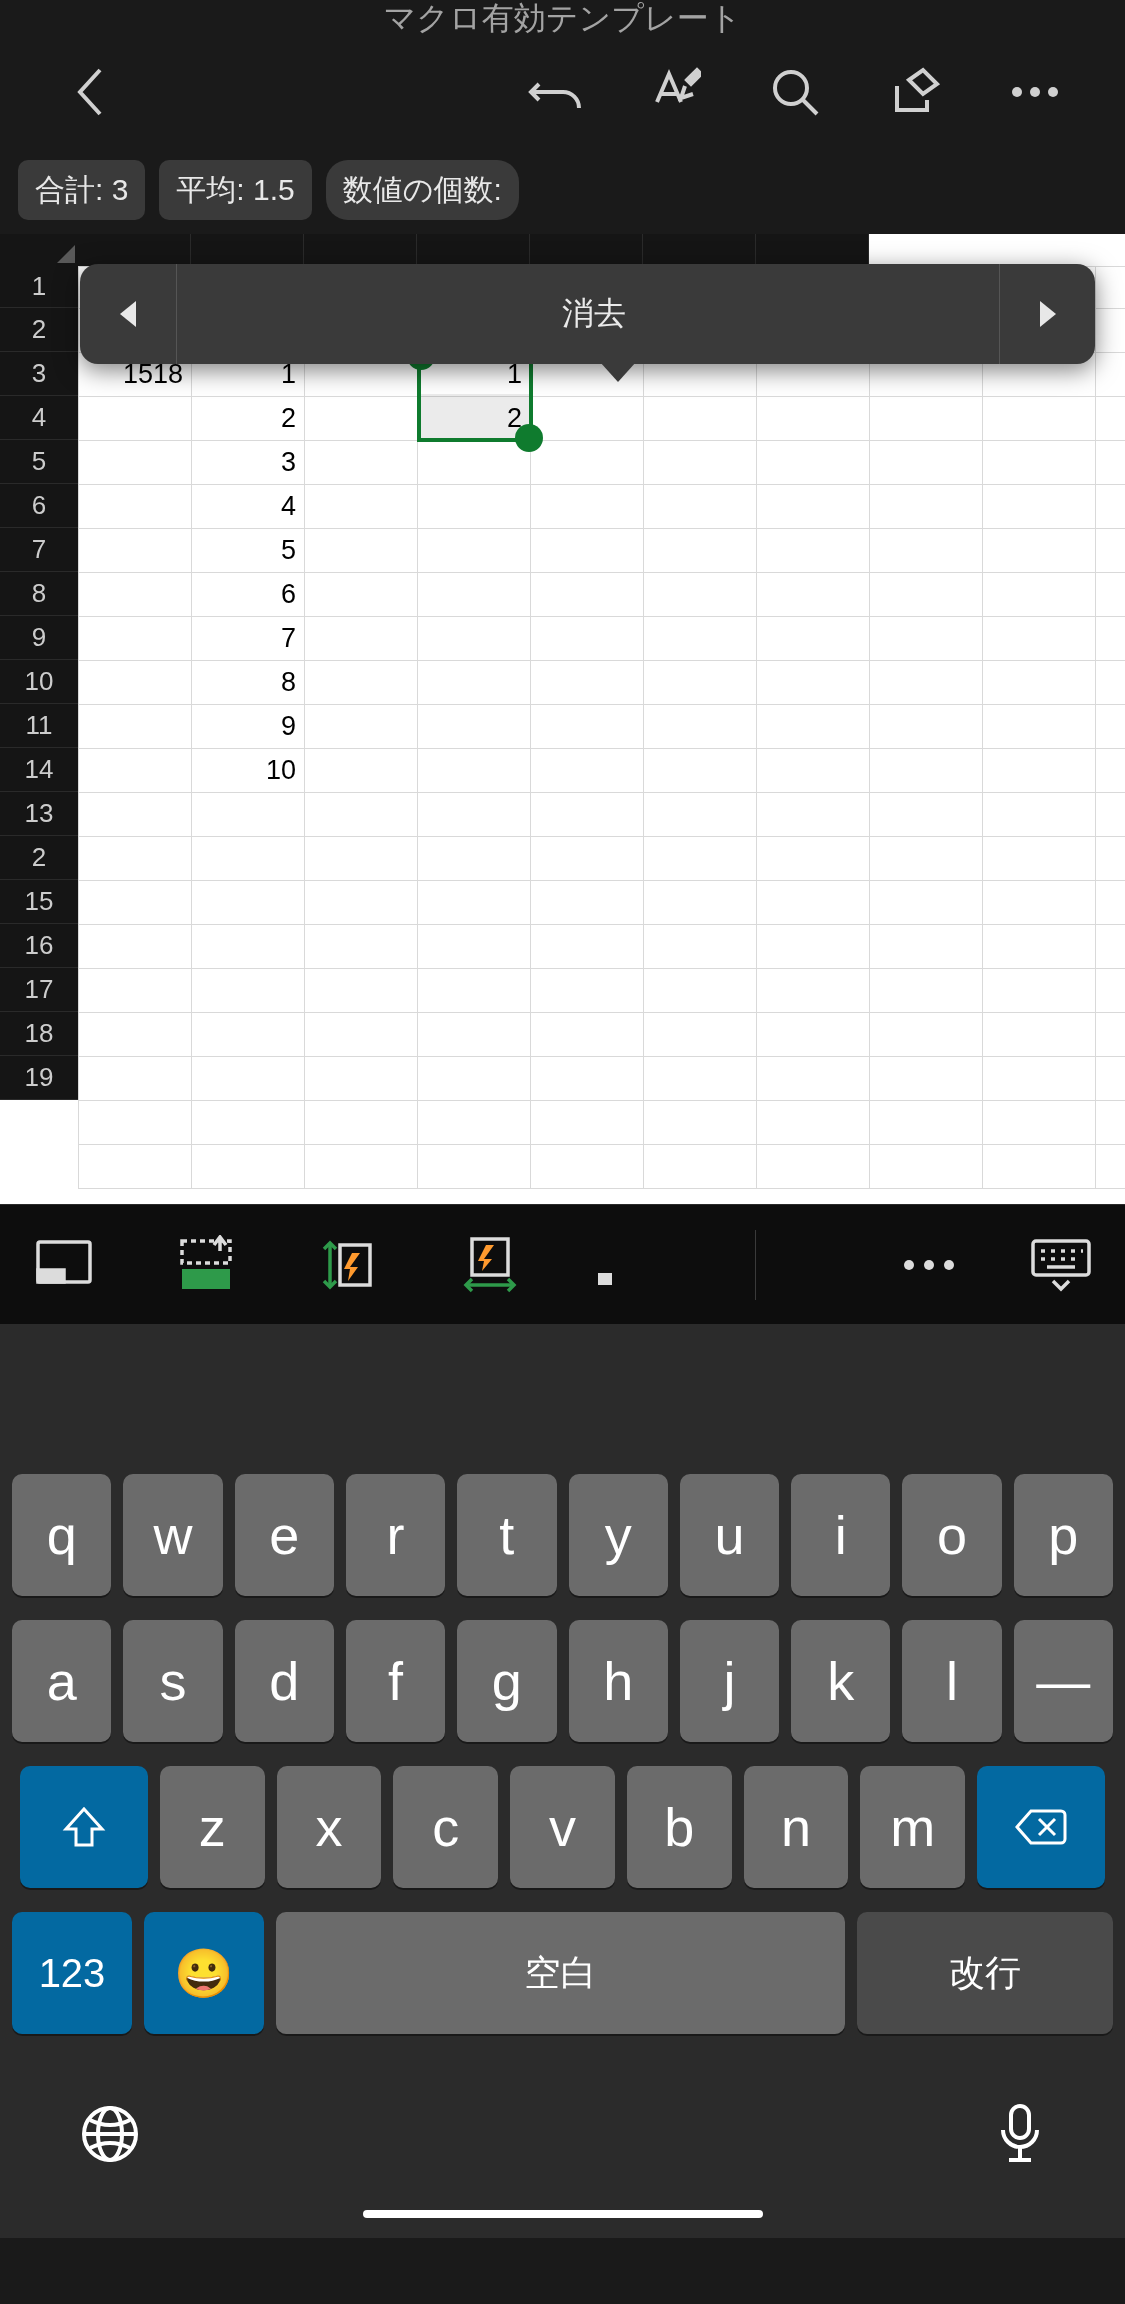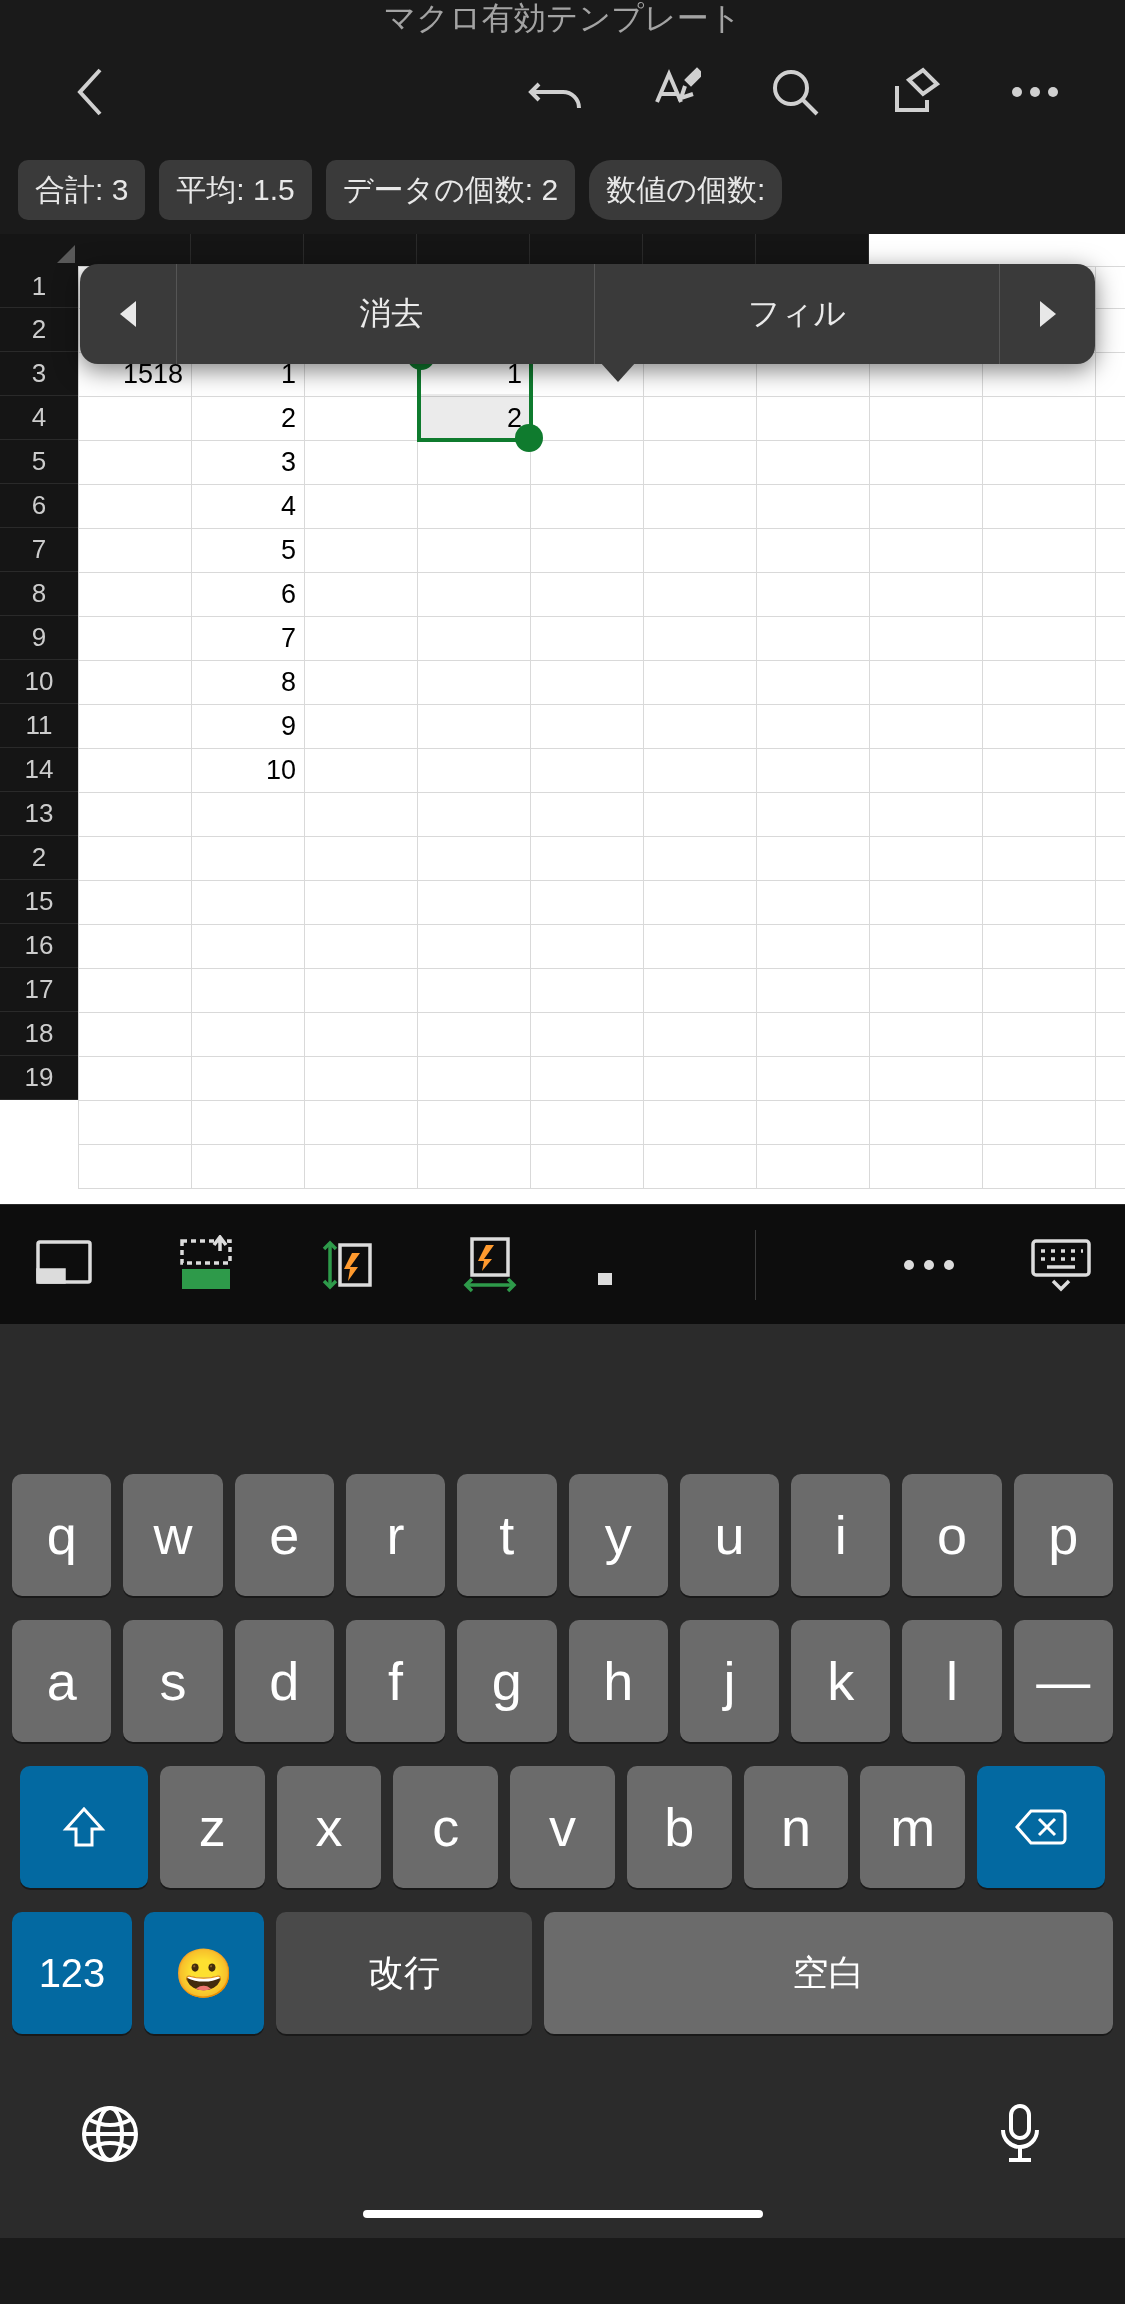--- a/index.html
+++ b/index.html
@@ -108,21 +108,20 @@
         <circle cx="6" cy="6" r="5" fill="#d0d0d0" stroke="none"></circle>
         <circle cx="24" cy="6" r="5" fill="#d0d0d0" stroke="none"></circle>
         <circle cx="42" cy="6" r="5" fill="#d0d0d0" stroke="none"></circle>
       </svg>
   </div>
 </div>
 
 <div class="stats-bar">
   <div class="stat-chip">合計: 3</div>
   <div class="stat-chip">平均: 1.5</div>
-  <div class="stat-chip">データの個数: 2</div>
   <div class="stat-chip cut">数値の個数:</div>
 </div>
 
 <div class="grid-wrap">
   <div class="col-headers">
     <div class="rowhead-corner">
       <svg width="18" height="18" viewBox="0 0 18 18">
           <polygon points="18,0 18,18 0,18"></polygon>
         </svg>
     </div>
@@ -419,21 +418,20 @@
     </div>
   </div>
 
   <div class="context-menu" style="top:30px;">
     <div class="ctx-arrow-btn">
       <svg width="24" height="30" viewBox="0 0 24 30">
           <polygon points="20,2 20,28 4,15"></polygon>
         </svg>
     </div>
     <div class="ctx-item first">消去</div>
-    <div class="ctx-item">フィル</div>
     <div class="ctx-arrow-btn" style="border-left:1px solid #555;">
       <svg width="24" height="30" viewBox="0 0 24 30">
           <polygon points="4,2 4,28 20,15"></polygon>
         </svg>
     </div>
     <div class="ctx-pointer"></div>
   </div>
 </div>
 
 <div class="action-bar">
@@ -545,22 +543,22 @@
         <svg width="52" height="40" viewBox="0 0 52 40">
             <path d="M16 4 H46 A4 4 0 0 1 50 8 V32 A4 4 0 0 1 46 36 H16 L2 20 Z" fill="none" stroke="#fff" stroke-width="3"></path>
             <line x1="24" y1="12" x2="40" y2="28" stroke="#fff" stroke-width="3"></line>
             <line x1="40" y1="12" x2="24" y2="28" stroke="#fff" stroke-width="3"></line>
           </svg>
       </div>
     </div>
     <div class="kb-row">
       <div class="key func num">123</div>
       <div class="key func emoji">😀</div>
+      <div class="key space">空白</div>
       <div class="key enter">改行</div>
-      <div class="key space">空白</div>
     </div>
   </div>
   <div class="kb-bottom">
     <div>
       <svg width="60" height="60" viewBox="0 0 60 60">
           <circle cx="30" cy="30" r="26"></circle>
           <ellipse cx="30" cy="30" rx="12" ry="26"></ellipse>
           <line x1="4" y1="30" x2="56" y2="30"></line>
           <path d="M10 16 Q30 26 50 16"></path>
           <path d="M10 44 Q30 34 50 44"></path>

